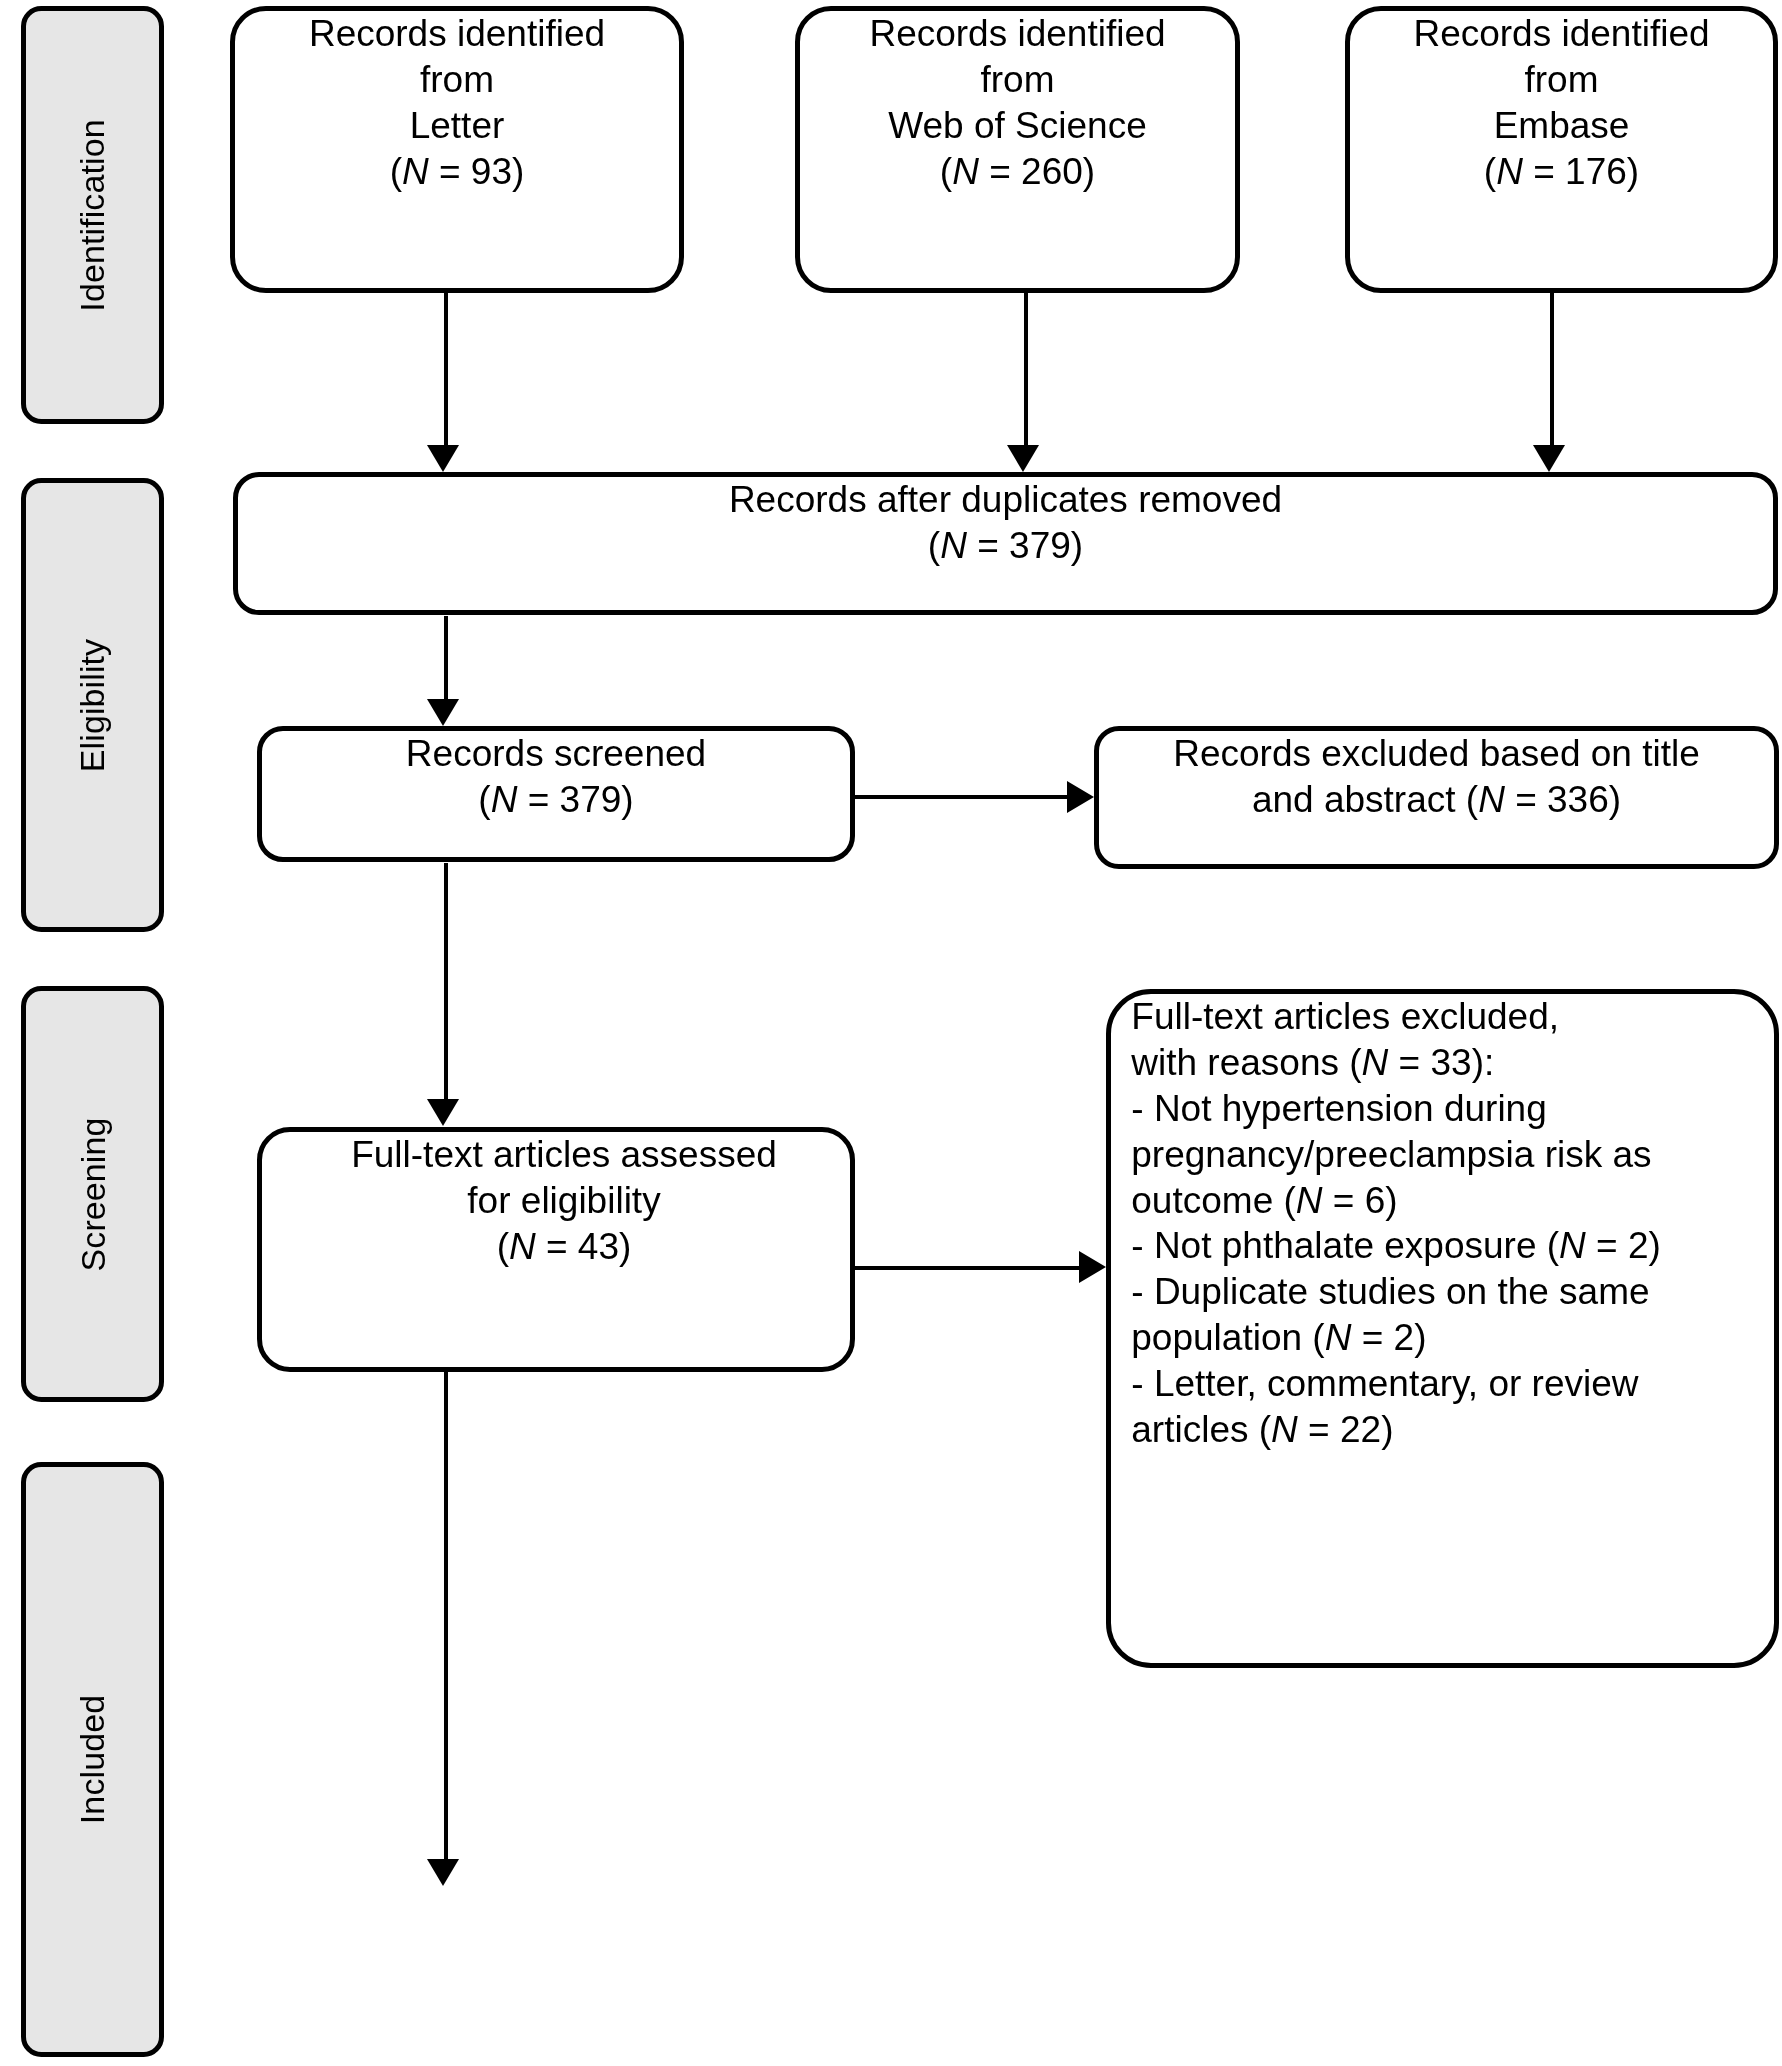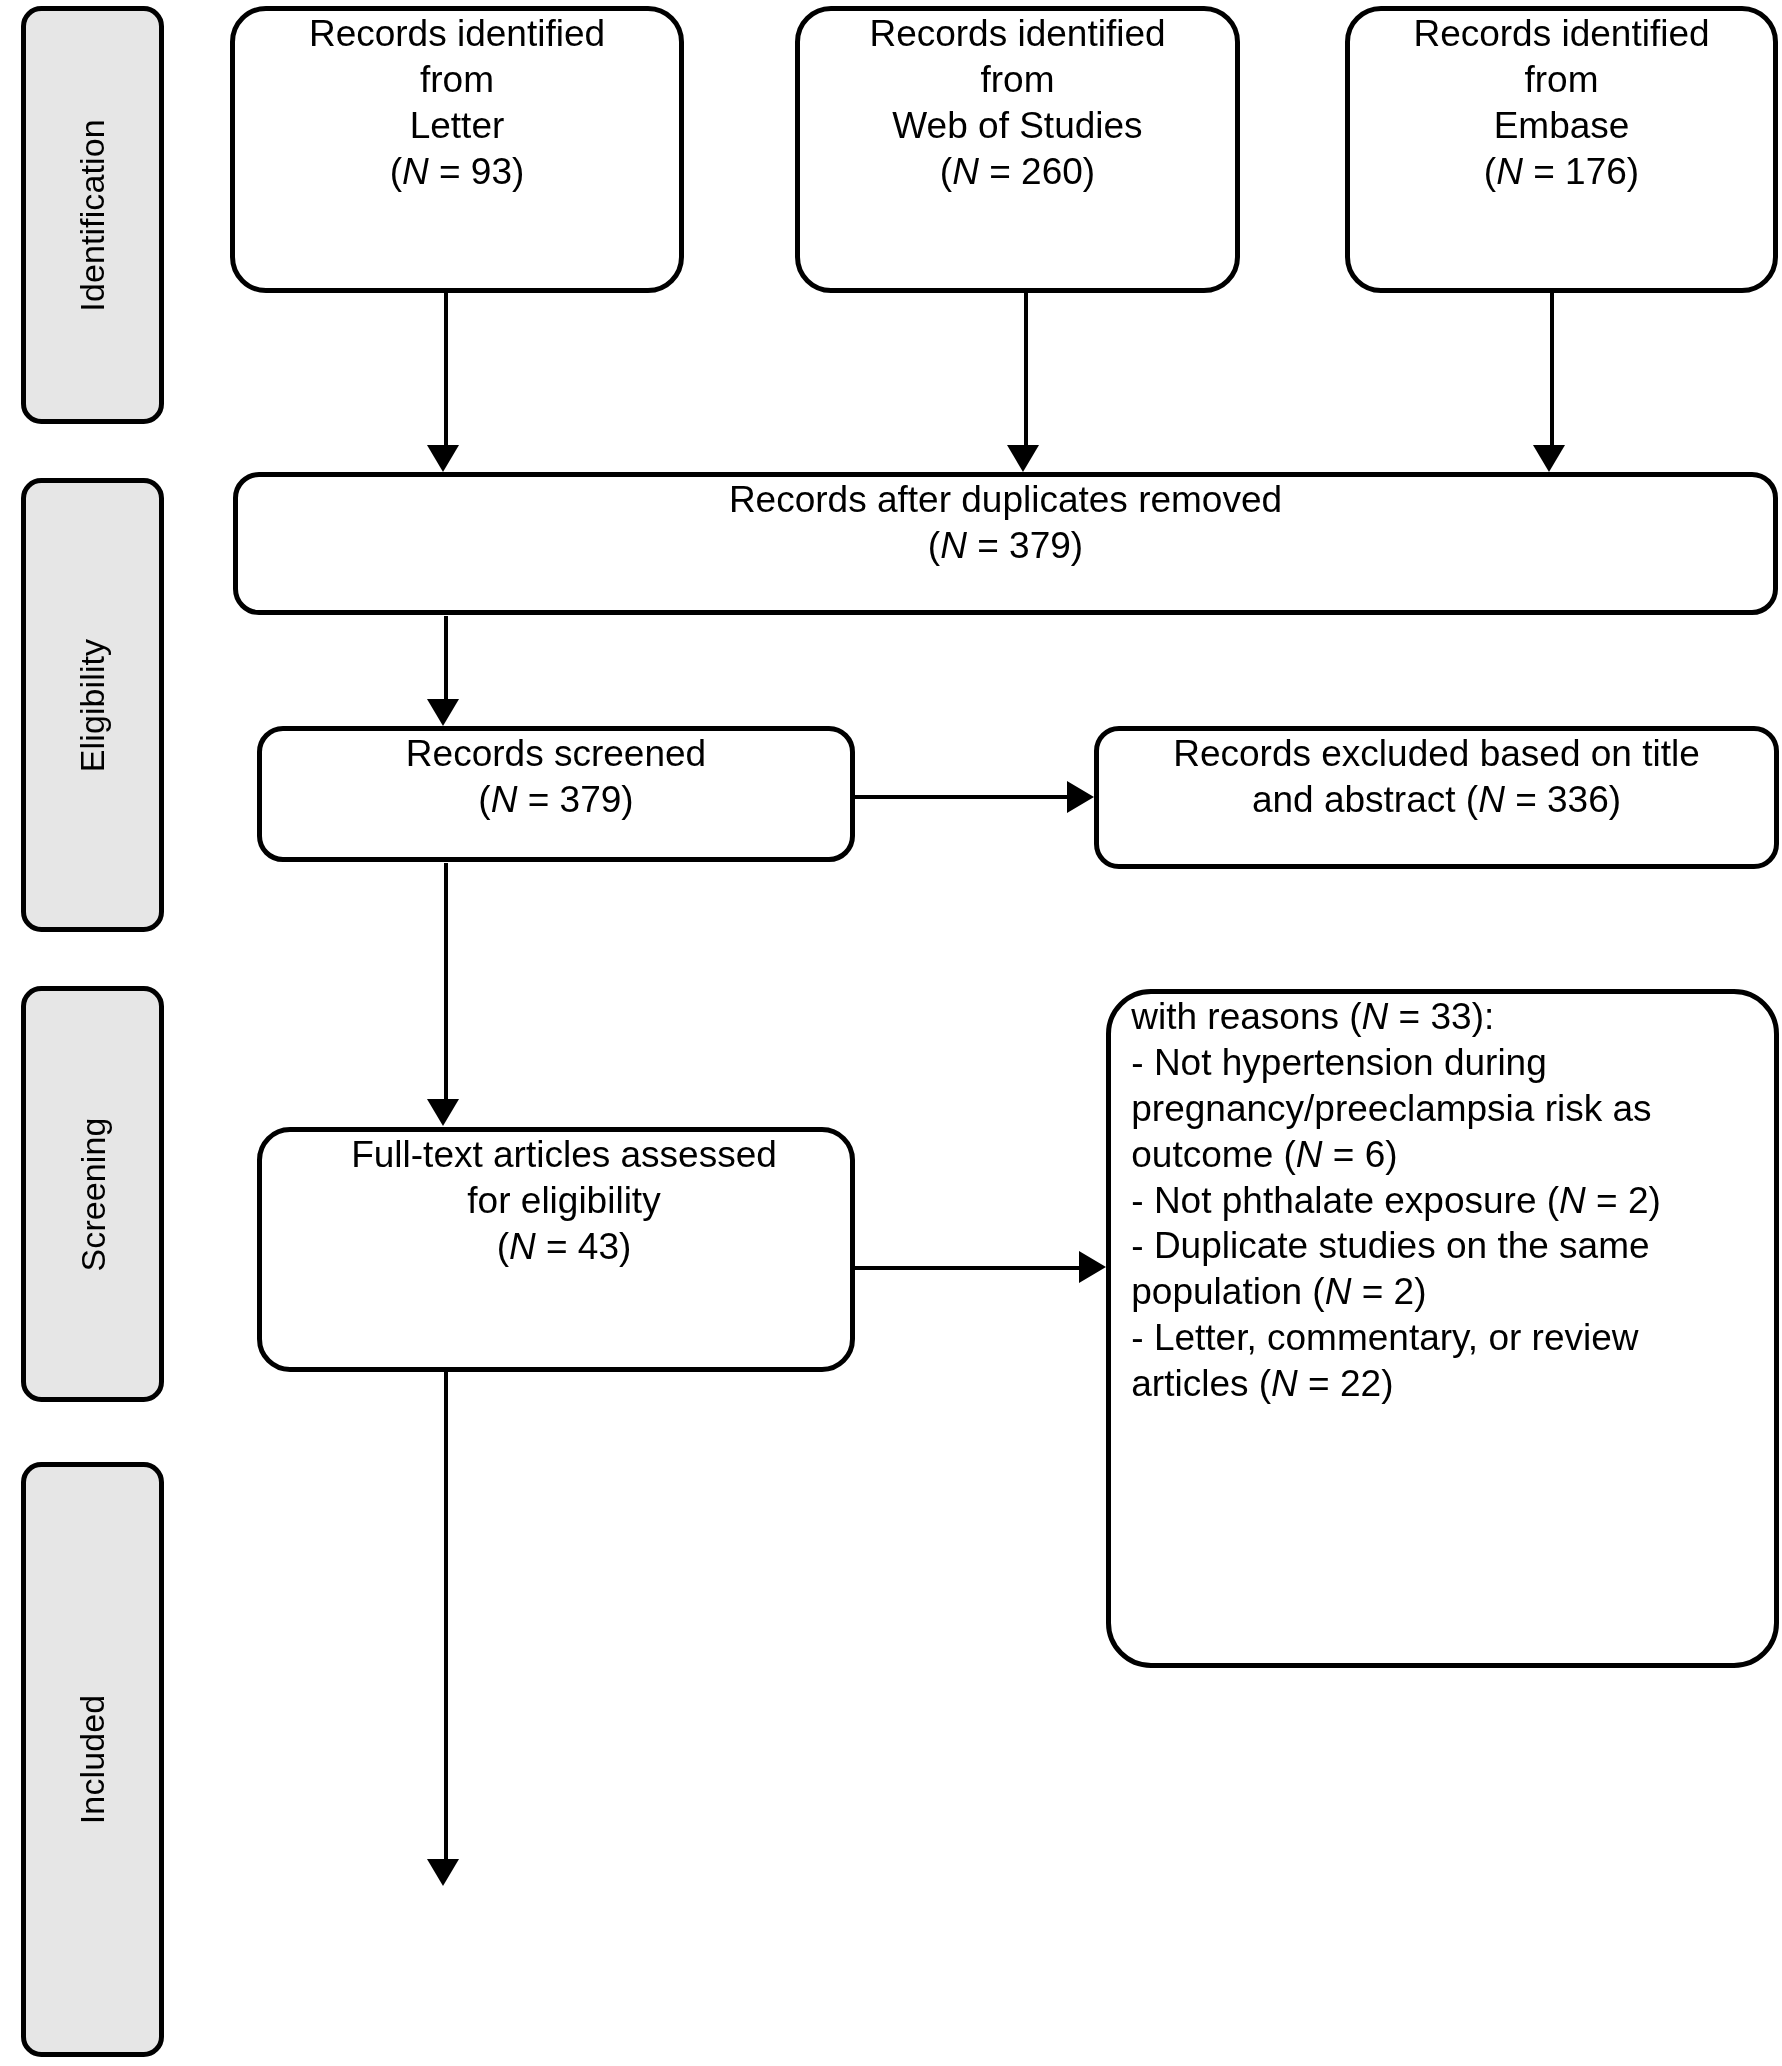--- a/index.html
+++ b/index.html
@@ -93,21 +93,21 @@
       <div>from</div>
       <div>Letter</div>
       <div><span>(</span><span class="em">N</span><span> = 93)</span></div>
     </div>
   </div>
 
   <div class="node" style="left:795px;top:6px;width:445px;height:287px;">
     <div class="inner">
       <div>Records identified</div>
       <div>from</div>
-      <div>Web of Studies</div>
+      <div>Web of Science</div>
       <div><span>(</span><span class="em">N</span><span> = 260)</span></div>
     </div>
   </div>
 
   <div class="node" style="left:1345px;top:6px;width:433px;height:287px;">
     <div class="inner">
       <div>Records identified</div>
       <div>from</div>
       <div>Embase</div>
       <div><span>(</span><span class="em">N</span><span> = 176)</span></div>
@@ -159,20 +159,21 @@
       <div>for eligibility</div>
       <div><span>(</span><span class="em">N</span><span> = 43)</span></div>
     </div>
   </div>
 
   <div class="conn hline" style="left:855px;top:1266px;width:224px;"></div>
   <div class="arrow-right" style="left:1079px;top:1251px;"></div>
 
   <div class="node left" style="left:1106px;top:989px;width:673px;height:679px;border-radius:45px;">
     <div class="inner" style="text-align:left;padding:0 20.3px;">
+      <div>Full-text articles excluded,</div>
       <div><span>with reasons (</span><span class="em">N</span><span> = 33):</span></div>
       <div><span>- Not hypertension during pregnancy/preeclampsia risk as outcome (</span><span class="em">N</span><span> = 6)</span></div>
       <div><span>- Not phthalate exposure (</span><span class="em">N</span><span> = 2)</span></div>
       <div><span>- Duplicate studies on the same population (</span><span class="em">N</span><span> = 2)</span></div>
       <div><span>- Letter, commentary, or review articles (</span><span class="em">N</span><span> = 22)</span></div>
     </div>
   </div>
 
   <div class="conn vline" style="left:444px;top:1372px;height:490px;"></div>
   <div class="arrow-down" style="left:427px;top:1859px;"></div>

